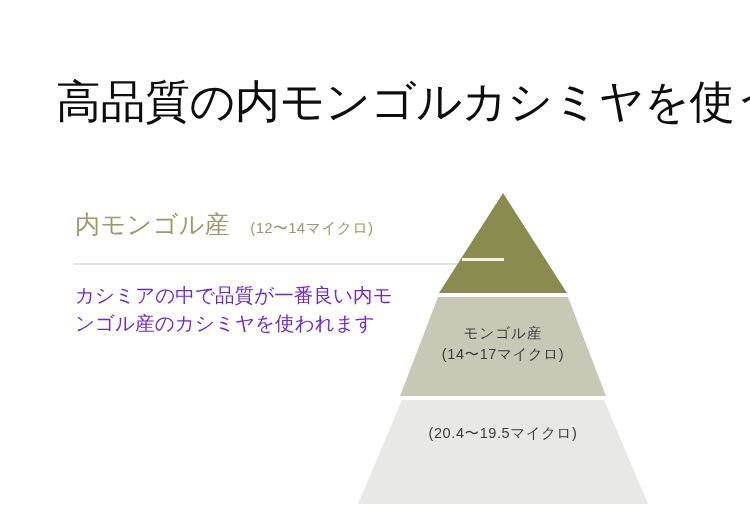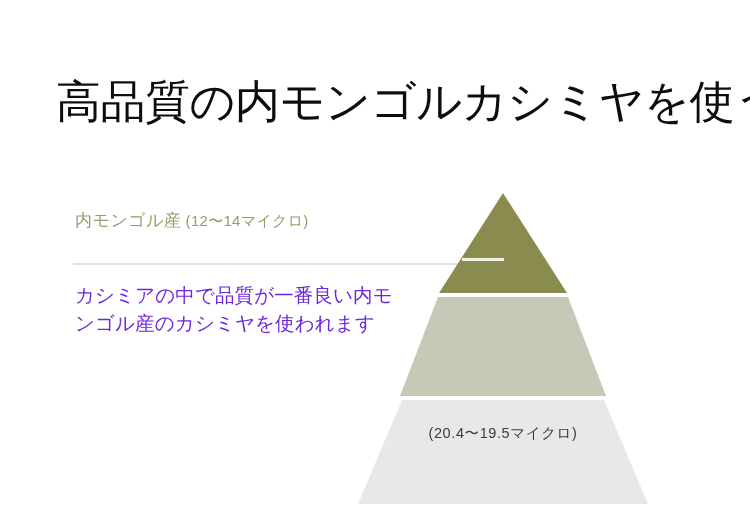--- a/index.html
+++ b/index.html
@@ -42,27 +42,27 @@
     width: 390px;
   }
 
   .callout-heading {
     white-space: nowrap;
     color: #9a9a6b;
     line-height: 1;
     padding-left: 2px;
   }
   .callout-heading .main {
-    font-size: 17px;
+    font-size: 25px;
     letter-spacing: 0.5px;
   }
   .callout-heading .range {
     font-size: 15px;
     letter-spacing: 0.3px;
-    margin-left: 4px;
+    margin-left: 20px;
   }
 
   .callout-rule {
     position: absolute;
     left: 0px;
     top: 51px;
     width: 390px;
     height: 2px;
     background: #e2e2e0;
   }
@@ -147,18 +147,22 @@
       <polygon points="6,316 296,316 252,212 50,212" fill="#e8e8e6"></polygon>
 
       <polygon points="48,208 254,208 216,109 86,109" fill="#c7c8b6"></polygon>
 
       <polygon points="151,5 215,105 87,105" fill="#8a8b4f"></polygon>
     </svg>
   </div>
 
   <div class="connector-tip"></div>
 
+  <div class="tier-label tier-label-middle" style="color: rgb(59, 59, 59);">
+    <span class="name">モンゴル産</span>
+    <span class="range">(14〜17マイクロ)</span>
+  </div>
 
   <div class="tier-label tier-label-bottom" style="color: rgb(59, 59, 59);">
     <span class="range">(20.4〜19.5マイクロ)</span>
   </div>
 
 </div>
 
 </body></html>

